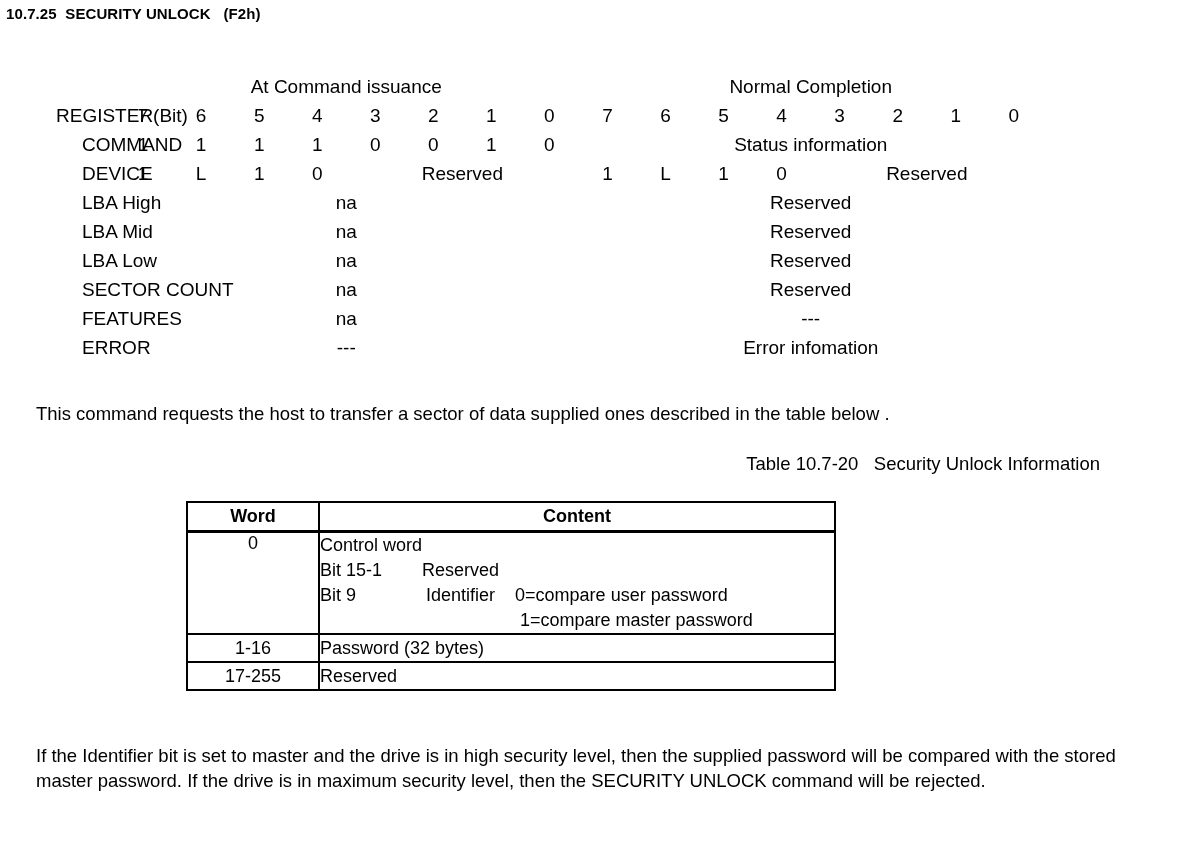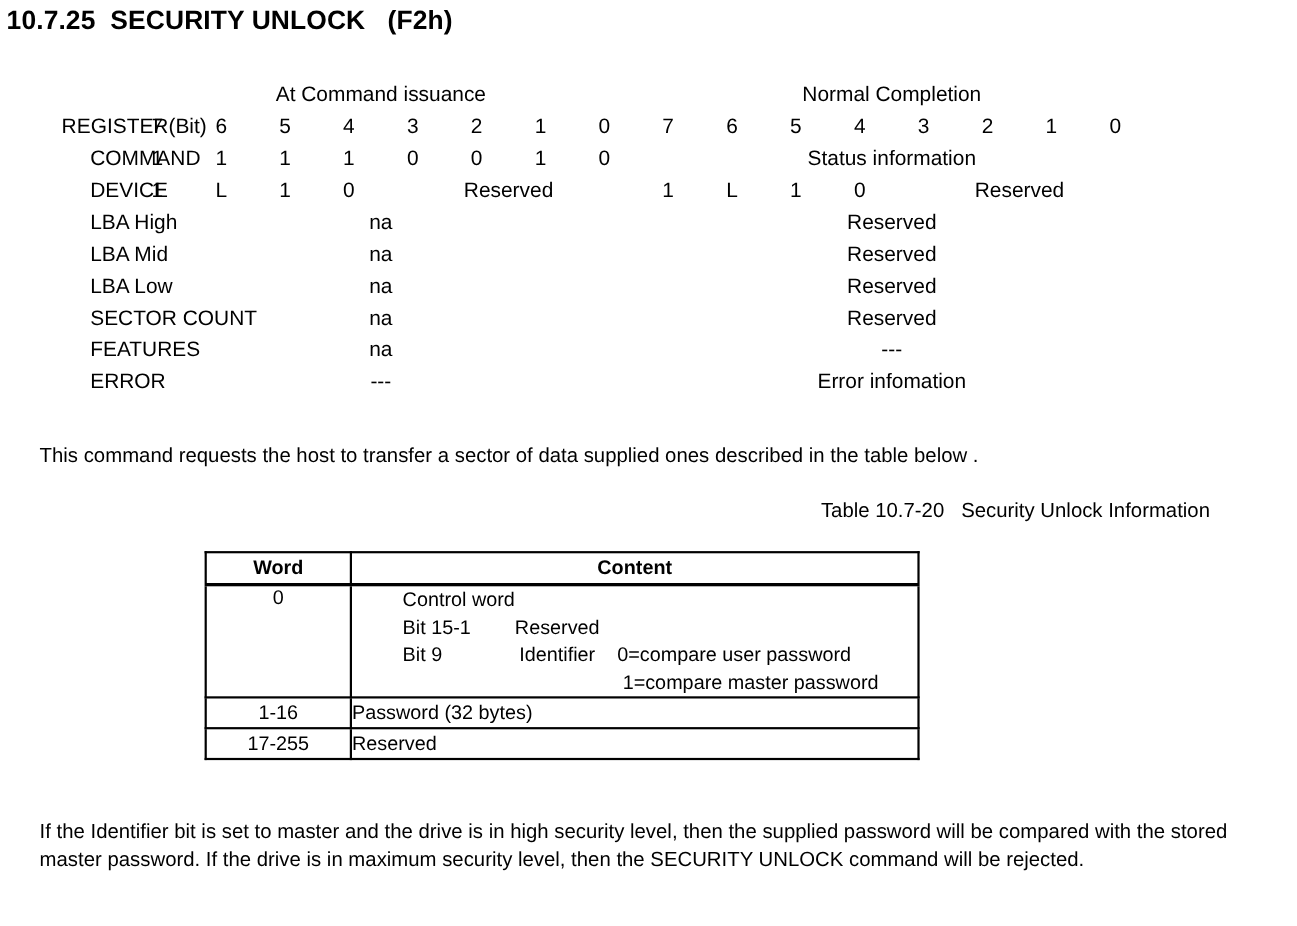--- a/index.html
+++ b/index.html
@@ -15,21 +15,21 @@
     color: #000000;
     position: relative;
     overflow: hidden;
   }
 
   
   .page-heading {
     position: absolute;
     left: 6px;
     top: 5px;
-    font-size: 24px;
+    font-size: 15px;
     font-weight: bold;
     letter-spacing: 0.1px;
     white-space: pre;
   }
 
   
   .reg-table {
     position: absolute;
     left: 56px;
     top: 72px;
@@ -148,21 +148,21 @@
     text-align: left;
     padding: 4px 0 5px 10px;
     line-height: 25px;
   }
   .cell-content-short {
     text-align: left;
     height: 26px;
     line-height: 26px;
     padding: 0 0 0 10px;
   }
-  .ctl-line { white-space: pre; display: block; margin-left: 46px; }
+  .ctl-line { white-space: pre; display: block; }
 </style>
 </head>
 <body>
 
 <div class="page-heading">10.7.25  SECURITY UNLOCK   (F2h)</div>
 
 <table class="reg-table">
   <tbody>
 
     <tr>

